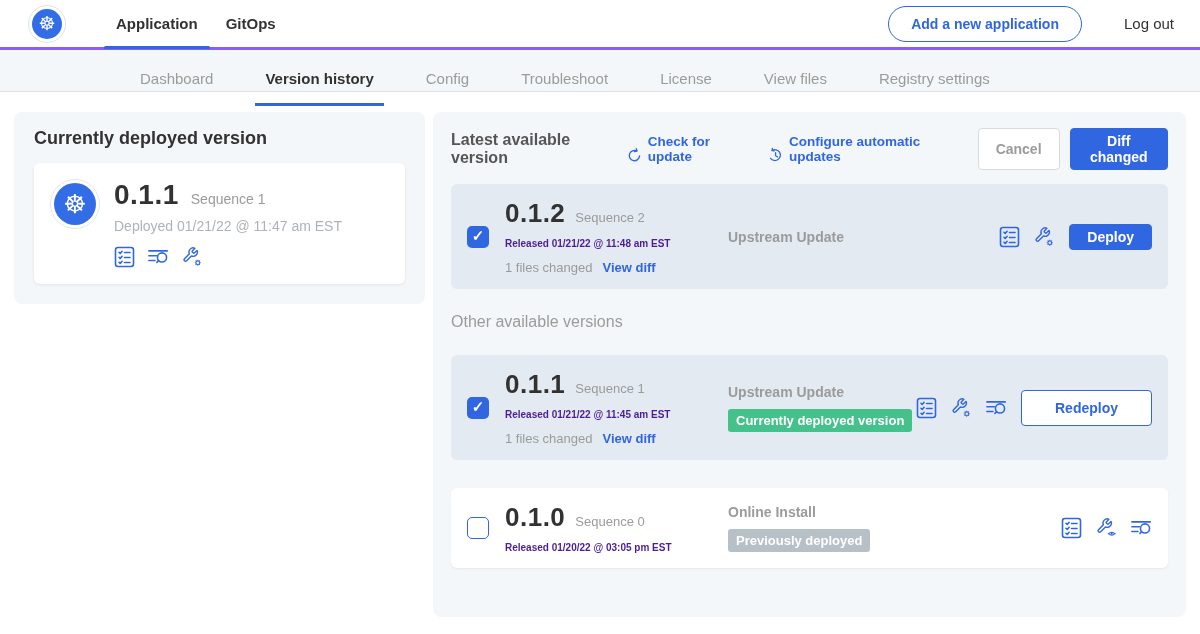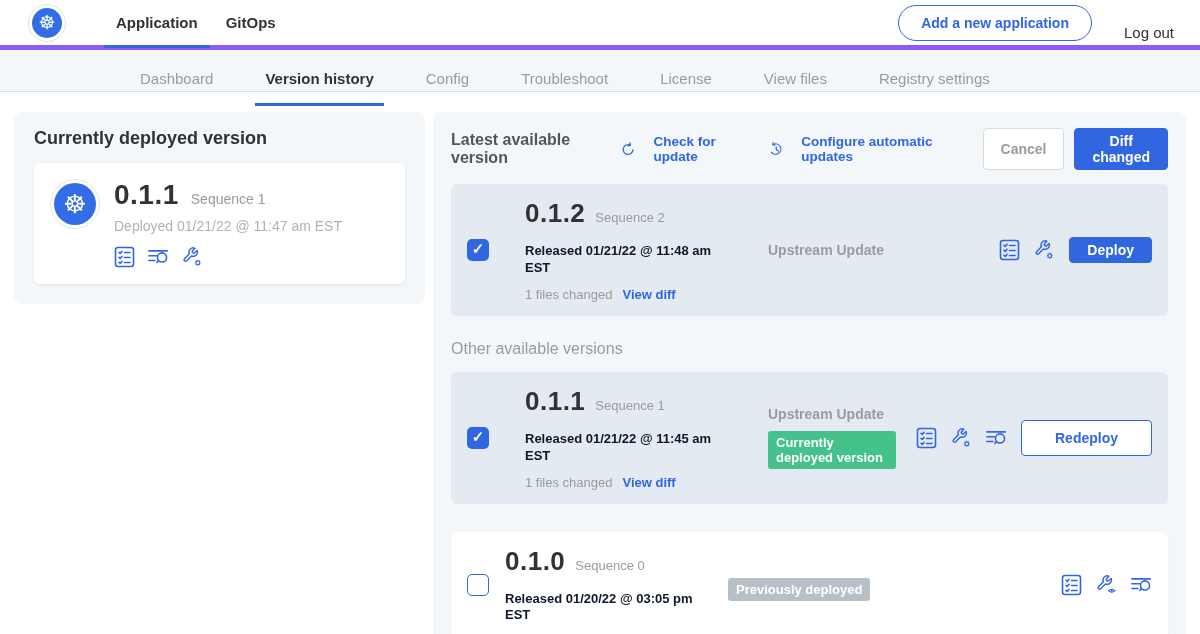--- a/index.html
+++ b/index.html
@@ -2,27 +2,27 @@
 <html style="--accent: #3066E0; --k8s-blue: #326DE6; --green: #45C18C; --gray-badge: #B7C0C7; --panel-bg: #F4F7F9; --card-bg: #E3EAF1; --text-dark: #323232; --text-gray: #9B9B9B;"><head>
 <meta charset="utf-8">
 <style>
   * { margin:0; padding:0; box-sizing:border-box; }
   html,body { width:1200px; height:634px; overflow:hidden; }
   body {
     font-family:"Liberation Sans", sans-serif;
     background:#fff; color:var(--text-dark,#323232);
   }
   
-  .topnav { height:50px; display:flex; align-items:center; padding:0 26px 0 28px; border-bottom:5px solid #8b5cf6; background:#fff; }
+  .topnav { height:50px; display:flex; align-items:center; padding:0 26px 0 28px; border-bottom:3px solid #8b5cf6; background:#fff; }
   .k8s-logo { width:38px; height:38px; border-radius:50%; background:#fff; border:1px solid #DFE3E5; display:flex; align-items:center; justify-content:center; margin-right:36px; }
   .k8s-logo .inner { width:30px; height:30px; border-radius:50%; background:var(--k8s-blue,#326DE6); color:#fff; display:flex; align-items:center; justify-content:center; font-size:19px; line-height:1; }
   .k8s-wheel::before { content:"\2638"; }
   .topnav-tab { position:relative; height:50px; display:flex; align-items:center; padding:0 14px; font-size:15px; font-weight:bold; color:#323232; cursor:pointer; }
   .topnav-tab.active::after { content:""; position:absolute; left:2px; right:2px; bottom:0; height:3px; background:var(--accent,#3066E0); border-radius:2px; }
-  .topnav-right { margin-left:auto; display:flex; align-items:flex-end; gap:32px; }
+  .topnav-right { margin-left:auto; display:flex; align-items:center; gap:42px; }
   .pill-btn { background:#fff; border:1.5px solid var(--accent,#3066E0); color:var(--accent,#3066E0); font-weight:bold; font-size:14px; border-radius:18px; padding:9px 22px; cursor:pointer; font-family:inherit; }
   .logout { font-size:15px; color:#323232; cursor:pointer; }
   
   .subnav { height:42px; background:var(--panel-bg,#F4F7F9); border-bottom:1px solid #DDE1E3; display:flex; padding-left:114px; }
   .subnav-tab { position:relative; height:56px; display:flex; align-items:center; padding:0 26px; font-size:15px; color:#9B9B9B; cursor:pointer; }
   .subnav-tab.active { color:#323232; font-weight:bold; }
   .subnav-tab.active::after { content:""; position:absolute; left:16px; right:16px; bottom:0; height:3px; background:var(--accent,#3066E0); }
   
   .main { display:flex; align-items:flex-start; gap:8px; padding:20px 14px; background:#fff; }
   .panel { background:var(--panel-bg,#F4F7F9); border-radius:8px; }
@@ -35,46 +35,46 @@
   .deployed-card .ver-num { font-size:28px; font-weight:bold; color:#323232; letter-spacing:.5px; }
   .deployed-card .seq { font-size:14px; color:#9B9B9B; margin-left:12px; }
   .deployed-at { font-size:14px; color:#ADB3B8; margin-top:7px; }
   .icon-row { display:flex; align-items:center; gap:13px; margin-top:12px; }
   .ic { width:21px; height:22px; color:var(--accent,#3066E0); cursor:pointer; display:block; }
   .ic-sm { width:17px; height:17px; color:var(--accent,#3066E0); display:block; }
   
   .versions-panel { flex:1; padding:16px 18px 18px; min-height:505px; }
   .vp-header { display:flex; align-items:center; margin-bottom:14px; }
   .vp-title { font-size:16px; font-weight:bold; color:#555; margin-right:14px; }
-  .link { display:inline-flex; align-items:center; gap:18px; color:var(--accent,#3066E0); font-size:13.5px; font-weight:bold; cursor:pointer; margin-right:22px; }
+  .link { display:inline-flex; align-items:flex-end; gap:6px; color:var(--accent,#3066E0); font-size:13.5px; font-weight:bold; cursor:pointer; margin-right:22px; }
   .vp-actions { margin-left:auto; display:flex; gap:10px; }
   .btn { font-family:inherit; font-size:14px; font-weight:bold; border-radius:4px; padding:4px 17px; cursor:pointer; }
   .btn-cancel { background:#fff; border:1px solid #D6DBDE; color:#9B9B9B; }
   .btn-primary { background:var(--accent,#3066E0); border:1px solid var(--accent,#3066E0); color:#fff; }
   .btn-outline { background:#fff; border:1px solid var(--accent,#3066E0); color:var(--accent,#3066E0); padding:9px 33px; }
   .vcard { border-radius:6px; padding:14px 16px; display:flex; align-items:center; }
-  .vcard.selected { background:var(--card-bg,#E3EAF1);gap:20px; }
+  .vcard.selected { background:var(--card-bg,#E3EAF1); }
   .vcard.plain { background:#fff; box-shadow:0 1px 2px rgba(50,50,50,.07); }
   .checkbox { width:22px; height:22px; border-radius:5px; flex:0 0 auto; margin-right:16px; cursor:pointer; position:relative; }
   .checkbox.checked { background:var(--accent,#3066E0); }
   .checkbox.checked::after { content:"\2713"; position:absolute; left:0; right:0; top:1px; text-align:center; color:#fff; font-size:15px; font-weight:bold; }
   .checkbox.unchecked { background:#fff; border:1.5px solid var(--accent,#3066E0); }
   .ver-col { width:215px; flex:0 0 auto; }
   .vcard .ver-num { font-size:26px; font-weight:bold; color:#323232; letter-spacing:.5px; }
   .vcard .seq { font-size:13px; color:#9B9B9B; margin-left:10px; }
-  .released { font-size:13px; font-weight:bold; color:#0f172a; margin-top:14px; width:195px; line-height:1.3; }
+  .released { font-size:10px; font-weight:bold; color:#4c1d95; margin-top:8px; width:195px; line-height:1.3; }
   .files-row { margin-top:10px; font-size:13px; color:#9B9B9B; display:flex; gap:10px; align-items:center; }
   .view-diff { color:var(--accent,#3066E0); font-weight:bold; cursor:pointer; }
   .source-col { flex:1; padding-left:8px; align-self:center; }
   .source-label { font-size:14px; font-weight:bold; color:#9B9B9B; }
   .badge { display:inline-block; margin-top:9px; padding:4px 8px; border-radius:3px; font-size:13px; font-weight:bold; color:#fff; }
   .badge-green { background:var(--green,#45C18C); }
   .badge-gray  { background:var(--gray-badge,#B7C0C7); }
   .actions-col { display:flex; align-items:center; gap:14px; }
-  .other-title { font-size:16px; color:#9B9B9B; margin:24px 0 14px; }
+  .other-title { font-size:16px; color:#9B9B9B; margin:24px 0 24px; }
   .spacer28 { height:28px; }
 </style>
 </head>
 <body>
 
 <header class="topnav">
   <div class="k8s-logo">
     <div class="inner">
         <span class="k8s-wheel"></span>
       </div>
@@ -297,20 +297,21 @@
     <div class="vcard plain">
       <div class="checkbox unchecked"></div>
       <div class="ver-col">
         <div class="ver-row">
           <span class="ver-num">0.1.0</span>
           <span class="seq">Sequence 0</span>
         </div>
         <div class="released">Released 01/20/22 @ 03:05 pm EST</div>
       </div>
       <div class="source-col">
+        <div class="source-label">Online Install</div>
         <span class="badge badge-gray">Previously deployed</span>
       </div>
       <div class="actions-col">
         <svg class="ic" viewBox="0 0 20 22">
             <g fill="none" stroke="currentColor" stroke-width="1.6" stroke-linecap="round" stroke-linejoin="round">
               <rect x="1" y="1.5" width="18" height="19" rx="2.5"></rect>
               <polyline points="4.5,6.3 5.7,7.5 7.6,5.3"></polyline>
               <line x1="10" y1="6.5" x2="15.5" y2="6.5"></line>
               <polyline points="4.5,11.3 5.7,12.5 7.6,10.3"></polyline>
               <line x1="10" y1="11.5" x2="15.5" y2="11.5"></line>

